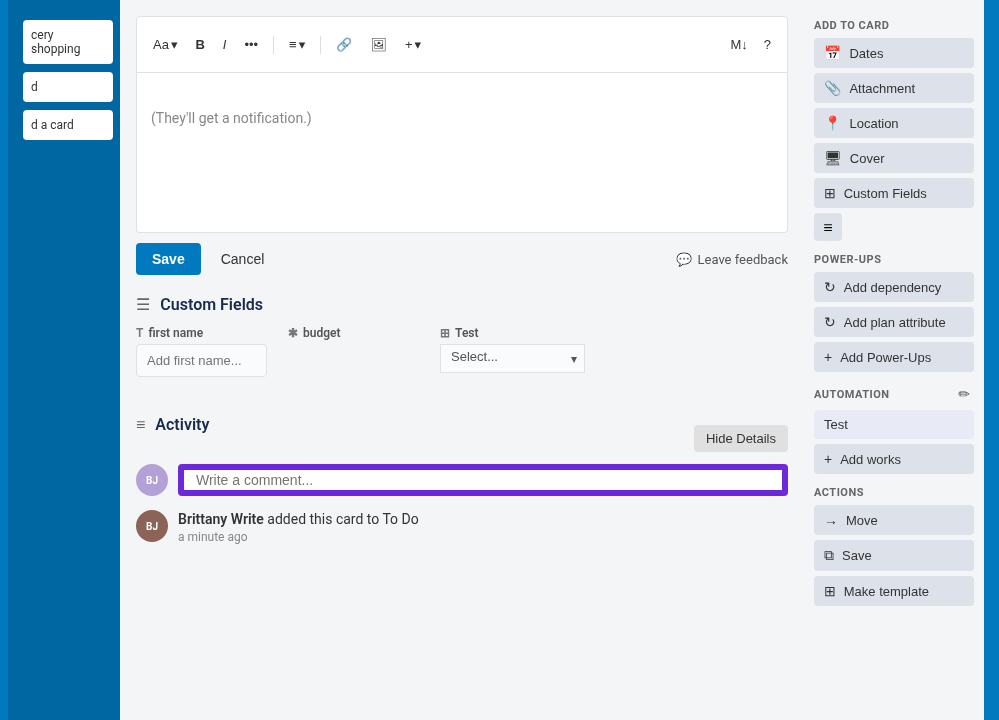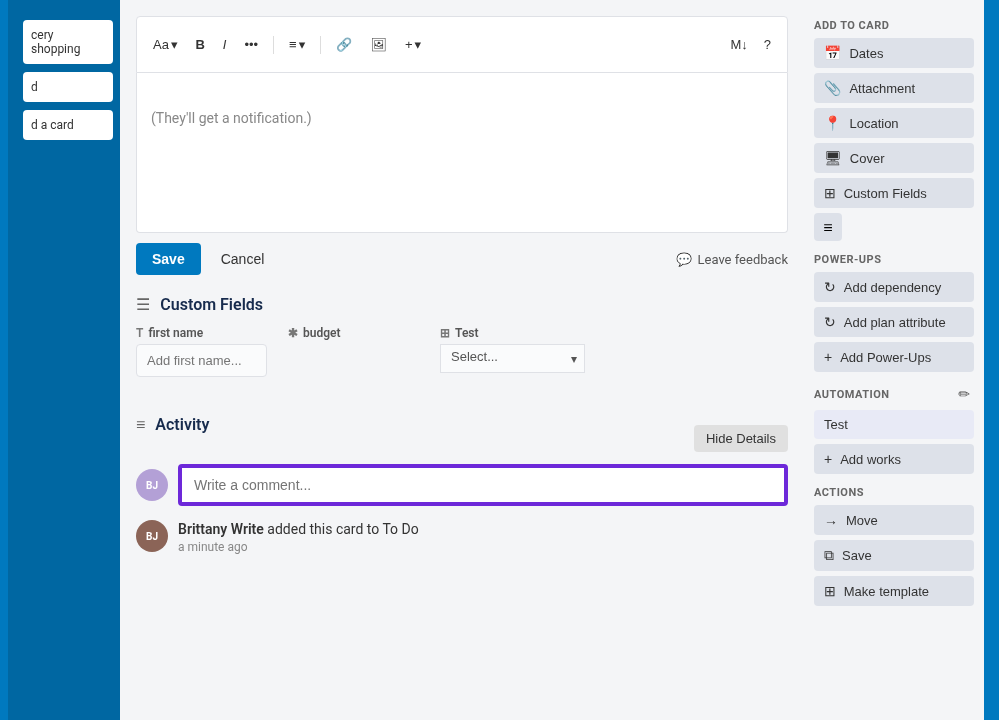--- a/index.html
+++ b/index.html
@@ -262,23 +262,23 @@
       justify-content: center;
       font-size: 10px;
       font-weight: 700;
       color: white;
     }
     .avatar.brown {
       background: #8B6457;
     }
     .comment-input {
       flex: 1;
-      border: 4px solid #6d28d9;
-      border-radius: 4px;
-      padding: 9px 12px;
+      border: 6px solid #6d28d9;
+      border-radius: 4px;
+      padding: 2px 12px;
       font-size: 14px;
       color: #888;
       background: white;
       cursor: text;
     }
 
     
     .activity-item {
       display: flex;
       align-items: flex-start;

